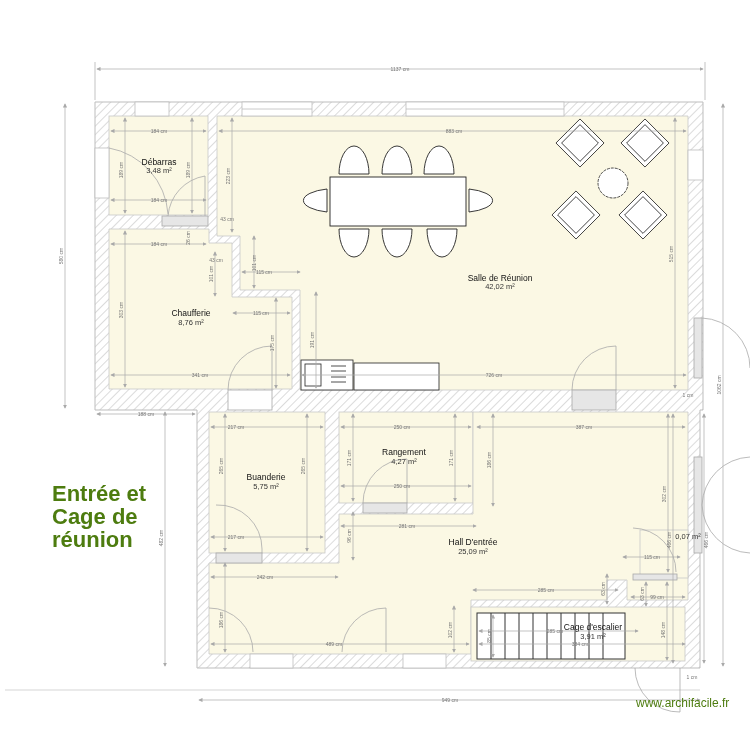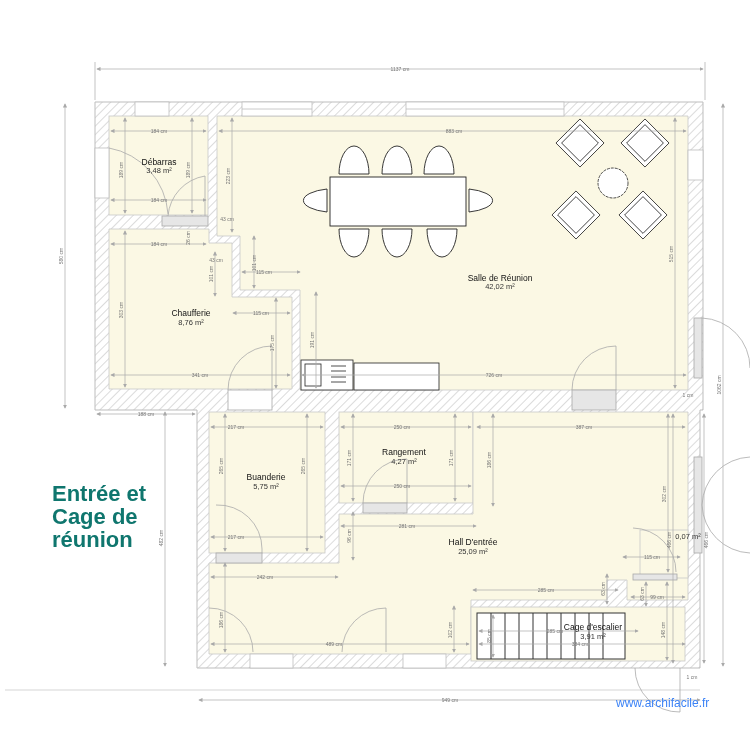--- a/index.html
+++ b/index.html
@@ -1,22 +1,22 @@
 <!DOCTYPE html>
 <html><head>
 <meta charset="utf-8">
 <style>
   html, body { margin:0; padding:0; background:#ffffff; }
   body { width:750px; height:750px; position:relative; overflow:hidden; font-family:"Liberation Sans", sans-serif; }
   #plan { position:absolute; left:0; top:0; width:750px; height:750px; }
   .room-label { font-family:"Liberation Sans", sans-serif; font-size:8.5px; fill:#111; text-anchor:middle; }
   .room-area { font-family:"Liberation Sans", sans-serif; font-size:7.5px; fill:#333; text-anchor:middle; }
   .dim { font-family:"Liberation Sans", sans-serif; font-size:5px; fill:#777; text-anchor:middle; }
-  .title-block { position:absolute; left:52px; top:482px; color:#0f766e; font-family:"Liberation Sans", sans-serif; font-weight:bold; font-size:22px; line-height:23px; }
-  .watermark { position:absolute; left:616px; top:696px; font-family:"Liberation Sans", sans-serif; font-size:12px; color:#3b82f6; }
+  .title-block { position:absolute; left:52px; top:482px; color:#4d7c0f; font-family:"Liberation Sans", sans-serif; font-weight:bold; font-size:22px; line-height:23px; }
+  .watermark { position:absolute; left:636px; top:696px; font-family:"Liberation Sans", sans-serif; font-size:12px; color:#4d7c0f; }
 </style>
 </head>
 <body>
 
 <svg id="plan" viewBox="0 0 750 750" xmlns="http://www.w3.org/2000/svg">
   <defs>
     <pattern id="hatch" width="6" height="6" patternUnits="userSpaceOnUse" patternTransform="rotate(45)">
       <rect width="6" height="6" fill="#ffffff"></rect>
       <line x1="0" y1="0" x2="0" y2="6" stroke="#b8b8b8" stroke-width="1"></line>
     </pattern>

